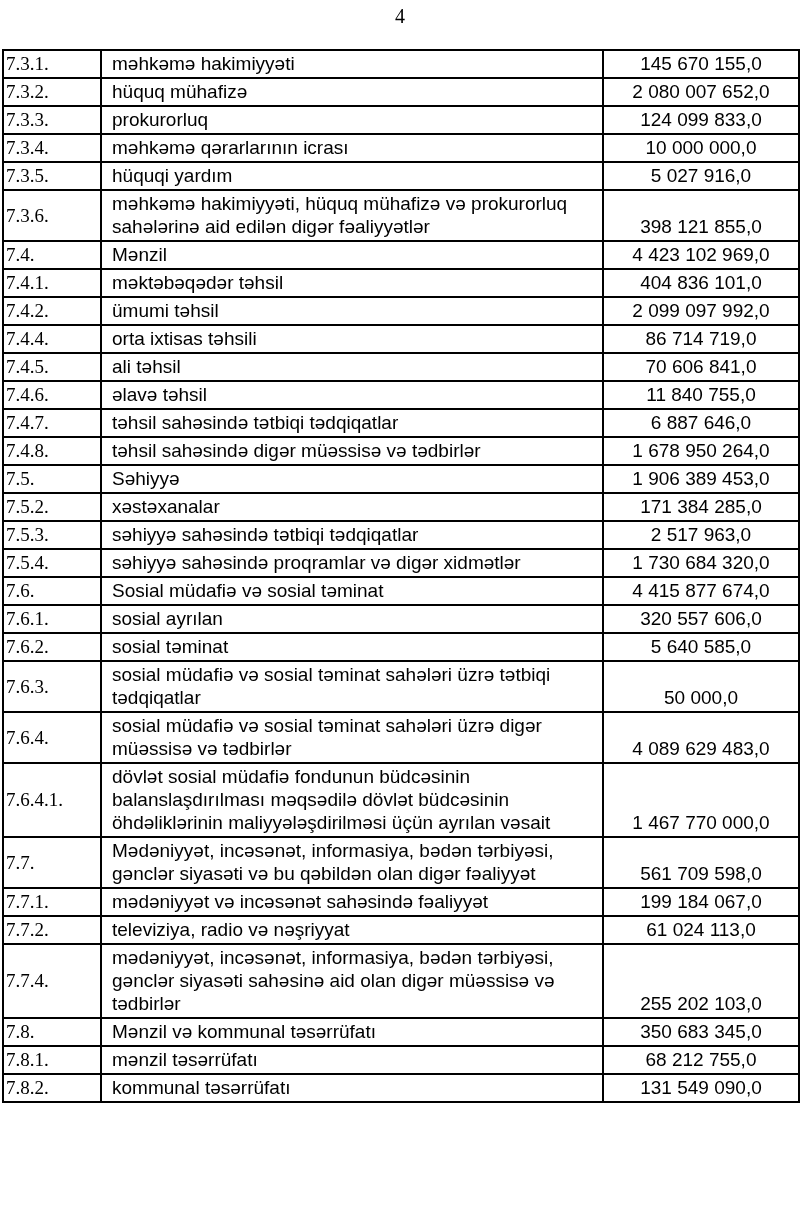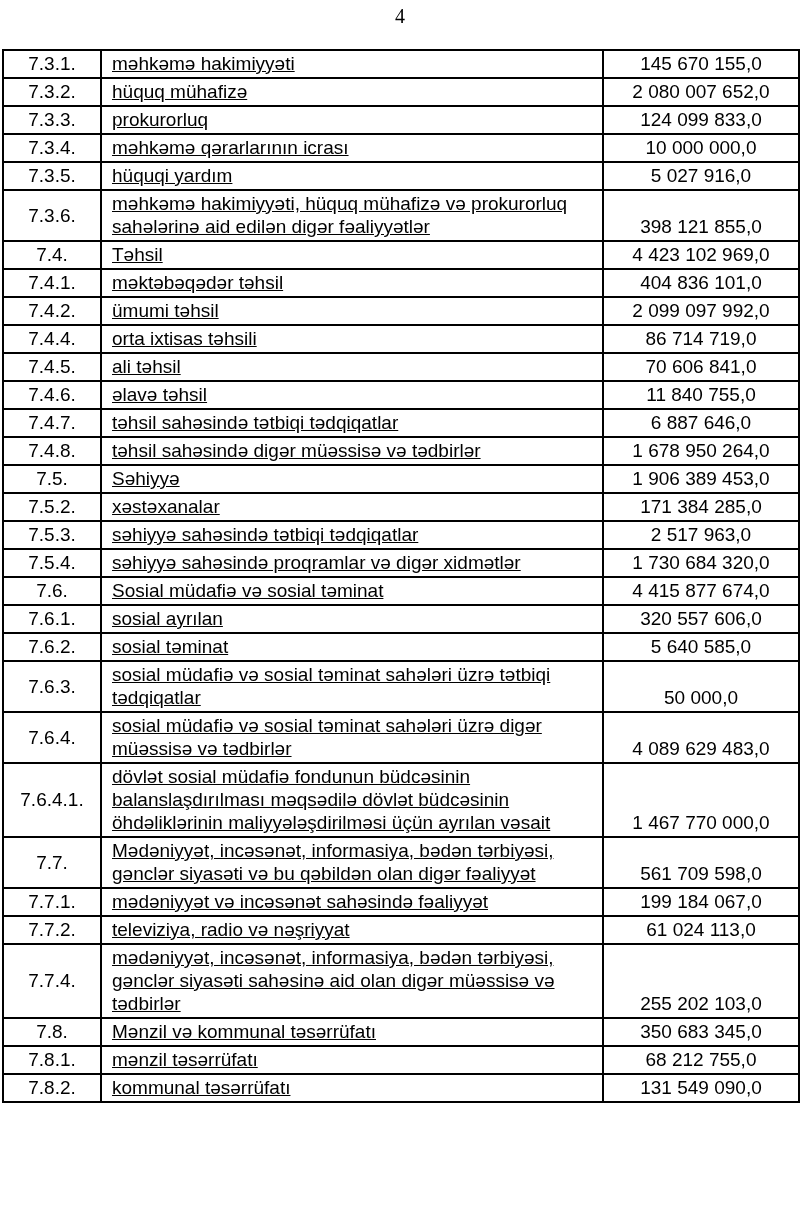--- a/index.html
+++ b/index.html
@@ -34,30 +34,30 @@
     border-collapse: collapse;
     table-layout: fixed;
     font-size: 19px;
     line-height: 23px;
   }
   table.budget td {
     border: 2px solid #000;
     overflow: hidden;
   }
   td.code {
-    text-align: center;
+    text-align: left;
     vertical-align: middle;
     padding: 1px 2px 2px 2px;
+    font-family: Liberation Serif, serif;
   }
   td.desc {
     text-align: left;
     vertical-align: middle;
     padding: 1px 4px 2px 10px;
     white-space: pre-line;
-    text-decoration: underline;
   }
   td.amount {
     text-align: center;
     vertical-align: bottom;
     padding: 1px 2px 2px 2px;
   }
 </style>
 </head>
 <body>
 
@@ -103,21 +103,21 @@
 
     <tr>
       <td class="code">7.3.6.</td>
       <td class="desc">məhkəmə hakimiyyəti, hüquq mühafizə və prokurorluq
 sahələrinə aid edilən digər fəaliyyətlər</td>
       <td class="amount">398 121 855,0</td>
     </tr>
 
     <tr>
       <td class="code">7.4.</td>
-      <td class="desc">Təhsil</td>
+      <td class="desc">Mənzil</td>
       <td class="amount">4 423 102 969,0</td>
     </tr>
 
     <tr>
       <td class="code">7.4.1.</td>
       <td class="desc">məktəbəqədər təhsil</td>
       <td class="amount">404 836 101,0</td>
     </tr>
 
     <tr>

